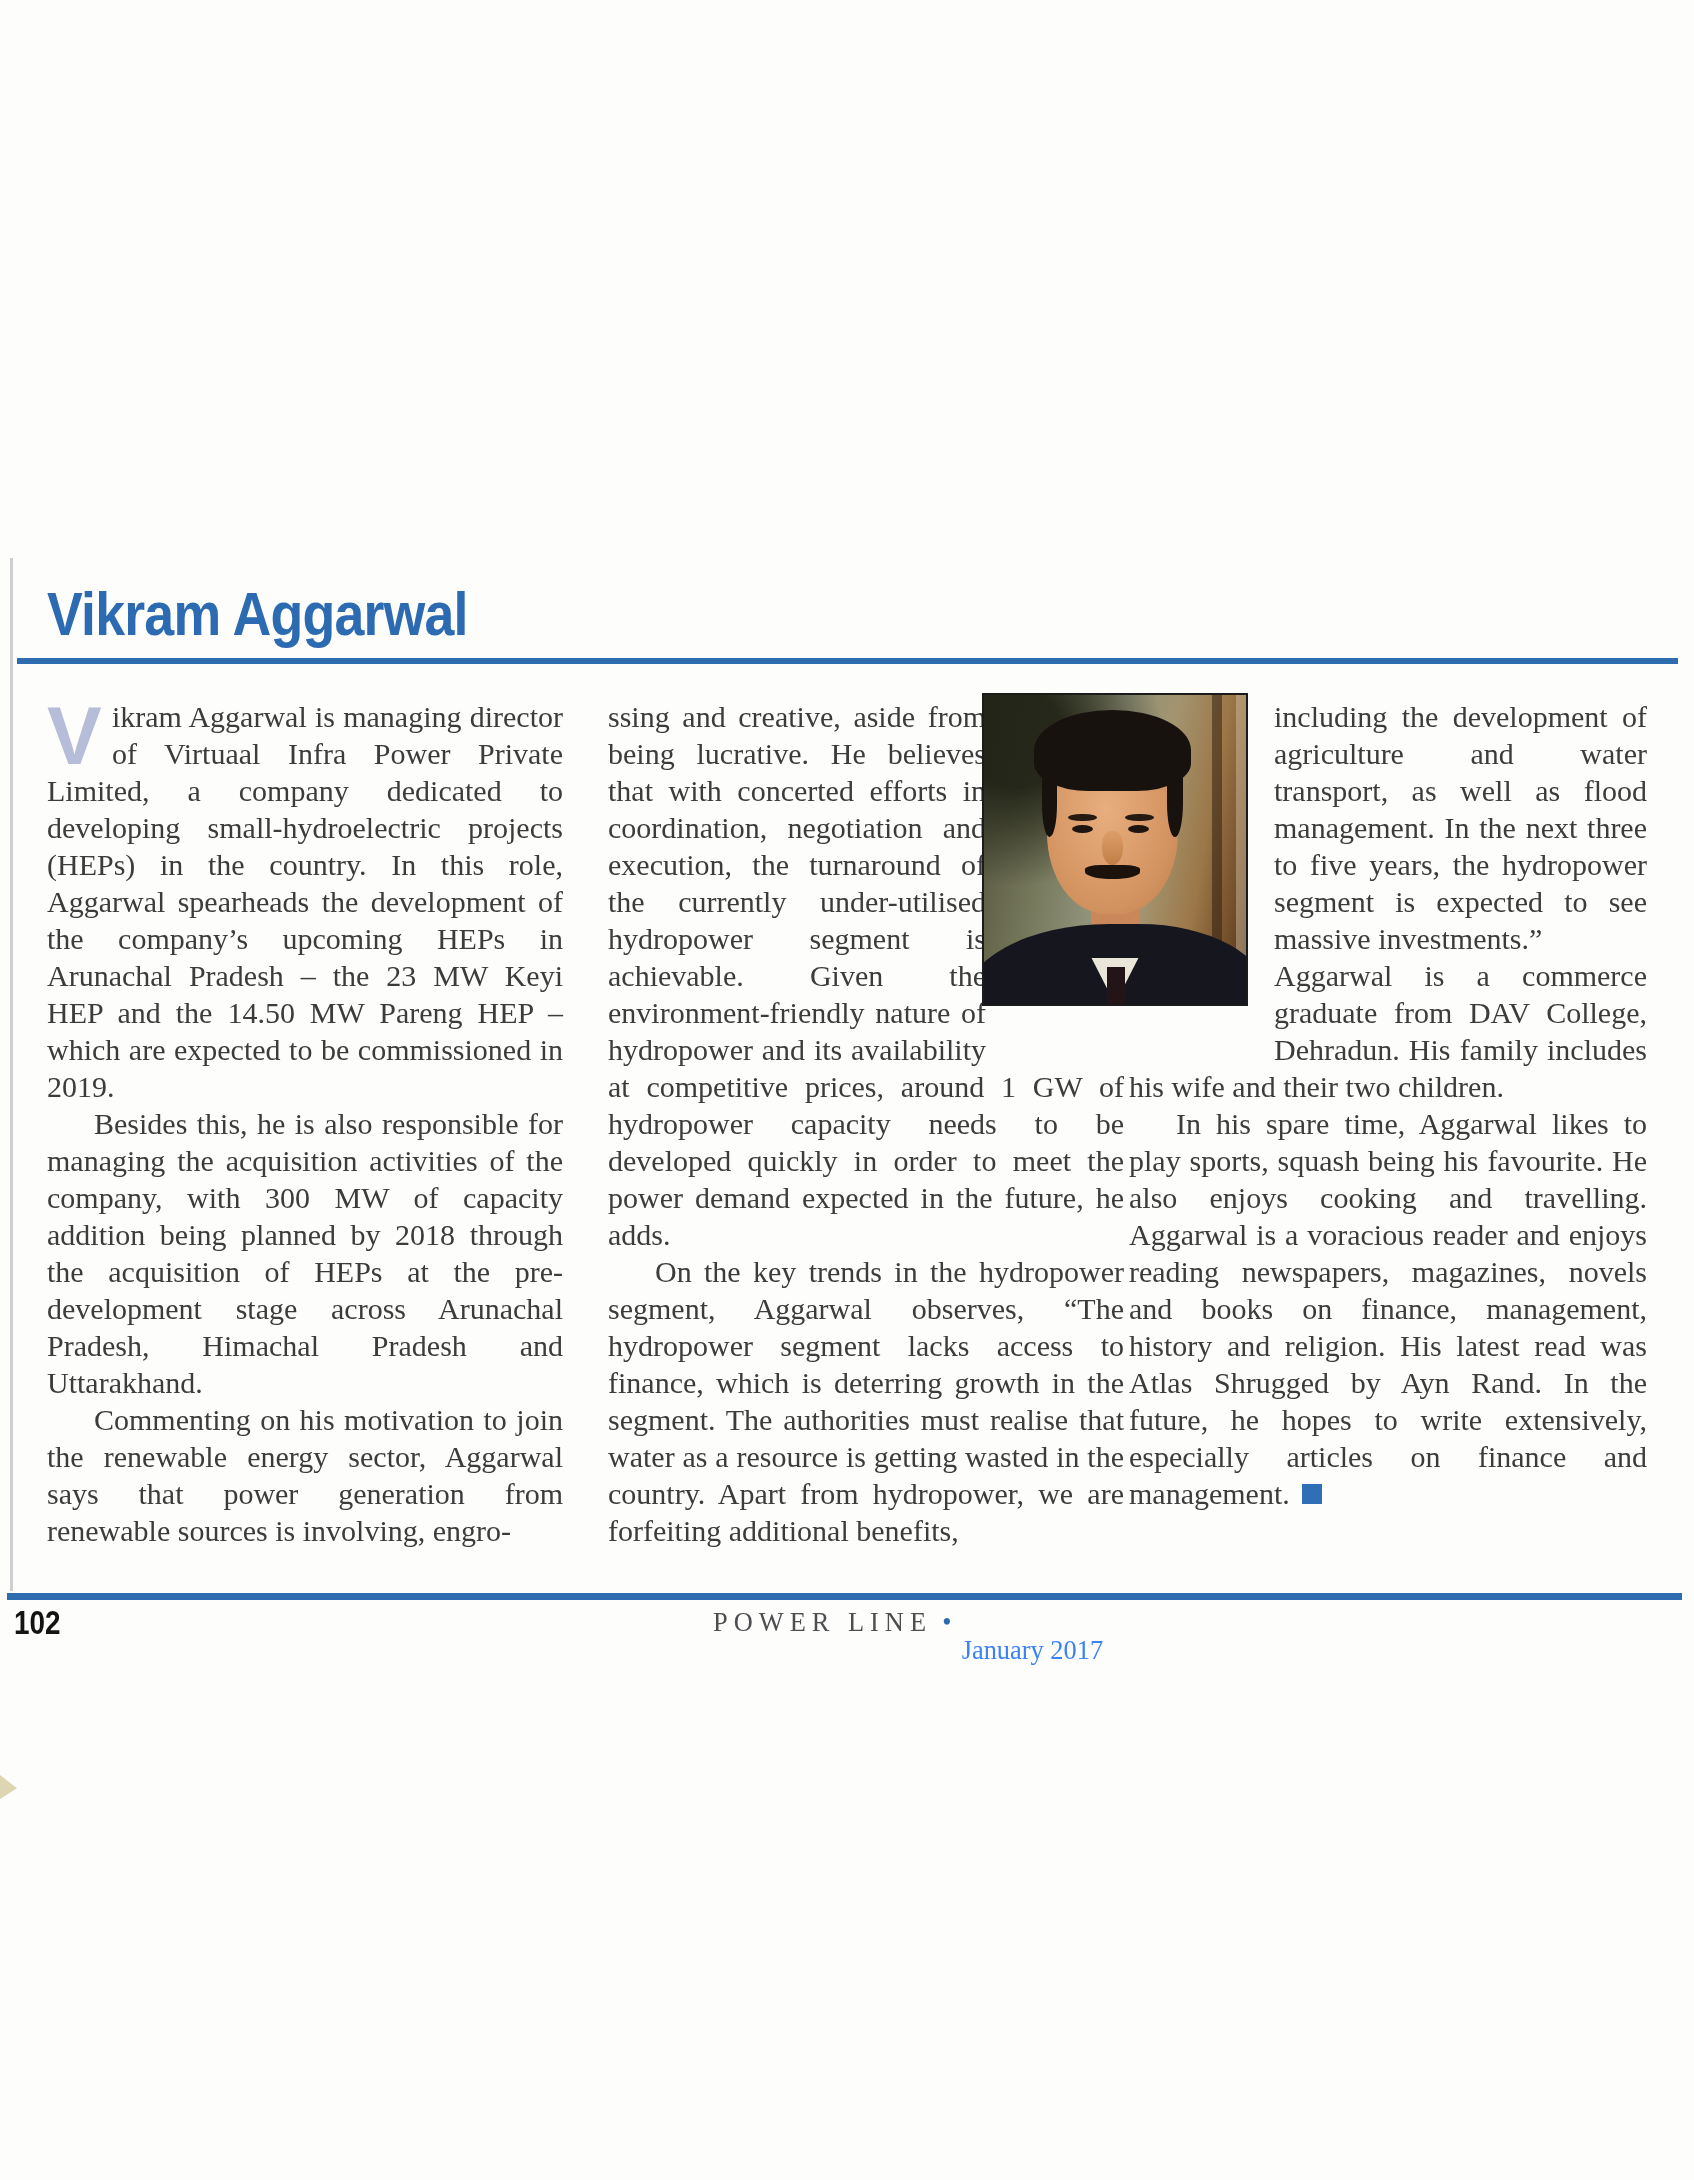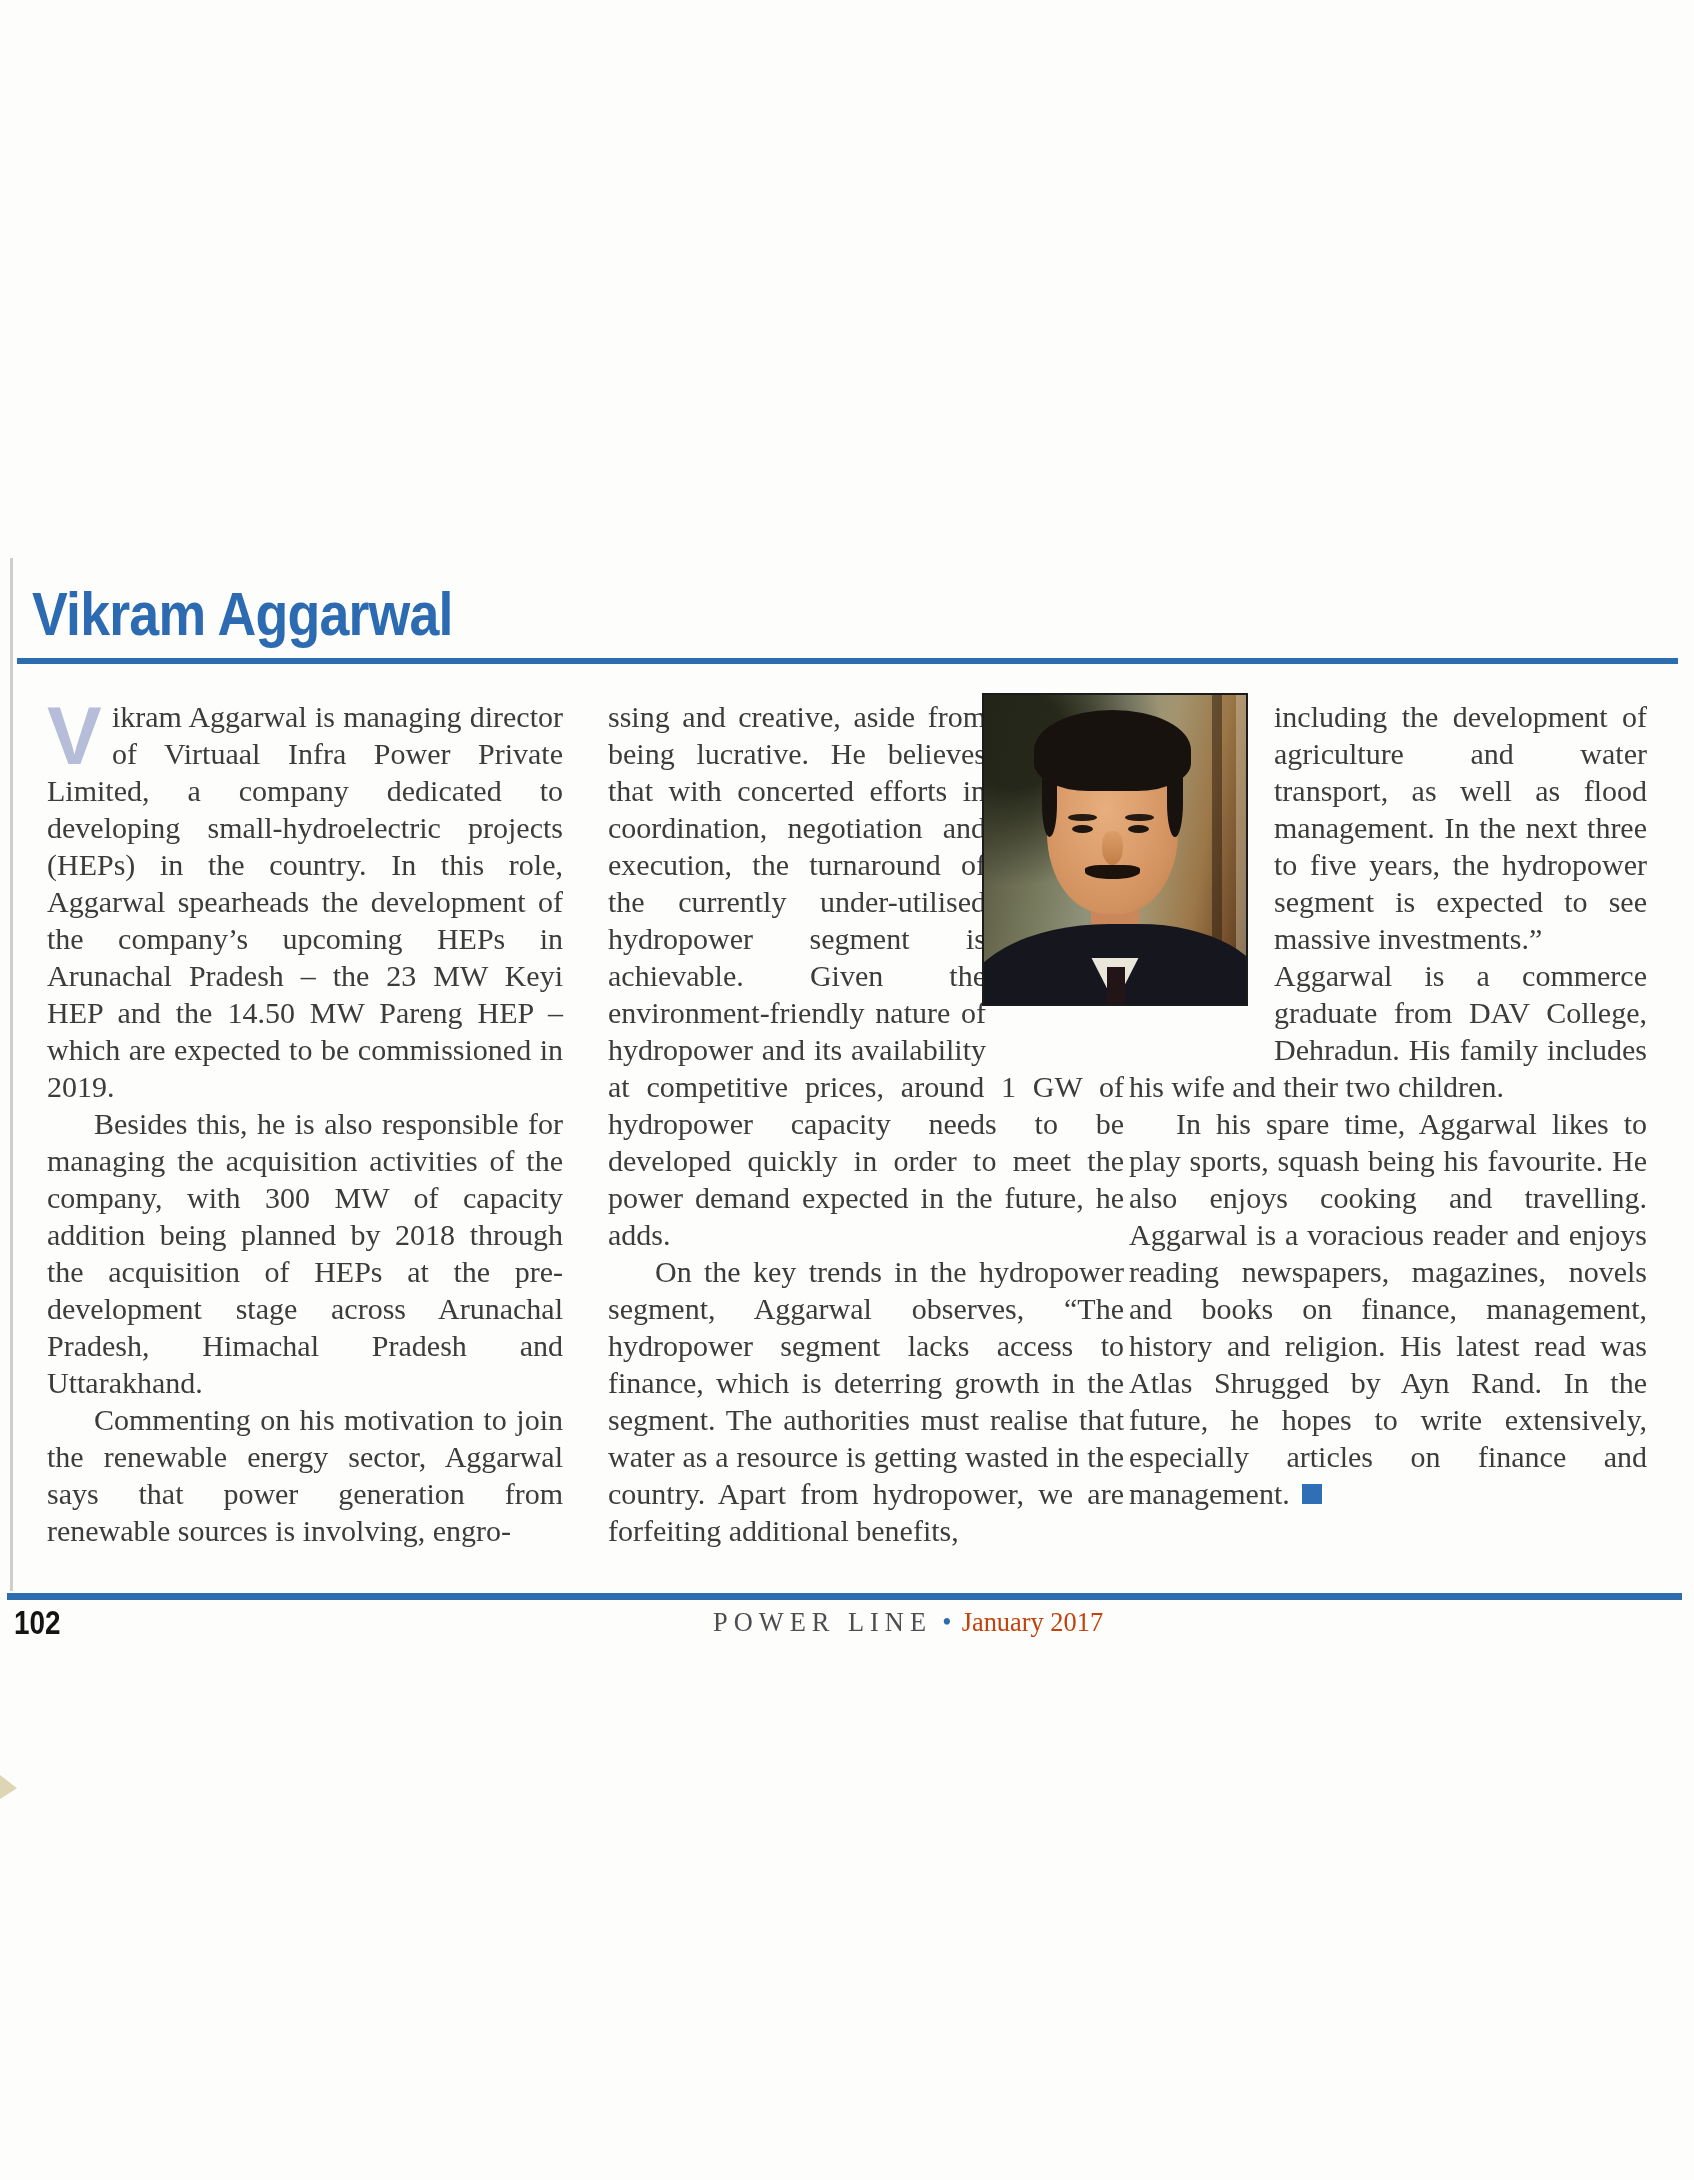--- a/index.html
+++ b/index.html
@@ -3,21 +3,21 @@
 <meta charset="utf-8">
 <style>
   html,body{margin:0;padding:0;background:#ffffff;}
   .page{position:relative;width:1694px;height:2181px;background:#fdfdfc;overflow:hidden;
         font-family:"Liberation Serif", serif;}
   
   .fold-line{position:absolute;left:10.2px;top:558px;width:2.6px;height:1033px;background:#c6c6c8;opacity:.85;}
   .arrow-artifact{position:absolute;left:0;top:1775px;width:17px;height:24px;background:#d8cea4;opacity:.85;
         clip-path:polygon(0 0,100% 55%,0 100%);}
   
-  .header{position:absolute;left:32px;top:579px;display:flex;align-items:baseline;white-space:nowrap;}
+  .header{position:absolute;left:47px;top:579px;display:flex;align-items:baseline;white-space:nowrap;}
   .title{font-family:"Liberation Sans", sans-serif;font-weight:bold;font-size:61px;color:#2c6ab2;
         letter-spacing:-0.9px;display:inline-block;transform:scaleX(.88);transform-origin:left bottom;}
   .subtitle{font-family:"Liberation Sans", sans-serif;font-size:26.4px;color:#6c6c6c;margin-left:19px;}
   .rule{position:absolute;background:#2e6cb0;}
   .rule-top{left:17px;top:658px;width:1661px;height:6px;}
   .rule-bottom{left:6.8px;top:1593px;width:1675px;height:6.8px;}
   
   .col{position:absolute;top:698px;font-size:30px;line-height:37px;color:#3c3c3c;text-align:justify;}
   .col p{margin:0;text-indent:47px;}
   .col p.noindent{text-indent:0;}
@@ -52,21 +52,21 @@
   .ph-eye-l{top:42%;left:33.5%;width:8%;height:2.6%;background:#1e1510;border-radius:50%;}
   .ph-eye-r{top:42%;left:55%;width:8%;height:2.6%;background:#1e1510;border-radius:50%;}
   .ph-nose{top:44%;left:45%;width:8%;height:11%;background:linear-gradient(#dd9e6a,#c17e46);border-radius:40% 40% 50% 50%;}
   .ph-mustache{top:55%;left:38.5%;width:21%;height:4.6%;background:#1c120c;border-radius:35% 35% 60% 60%;}
   
   .pageno{position:absolute;left:13.6px;top:1603px;font-family:"Liberation Sans", sans-serif;font-weight:bold;
         font-size:34px;color:#141414;display:inline-block;transform:scaleX(.82);transform-origin:left top;}
   .footer-center{position:absolute;left:713px;top:1607px;display:flex;align-items:flex-start;white-space:nowrap;}
   .mag{font-size:26.4px;letter-spacing:6px;color:#4e4e50;}
   .dot{font-size:26.4px;color:#2e6cb0;margin:0 10.2px;}
-  .issue{font-size:26.4px;color:#c2410c;}
+  .issue{font-size:26.4px;color:#3b82f6;margin-top:28px;}
 </style>
 </head>
 <body>
 
 <div class="page">
 
   <div class="fold-line"></div>
 
   <div class="header">
     <span class="title">Vikram Aggarwal</span>

